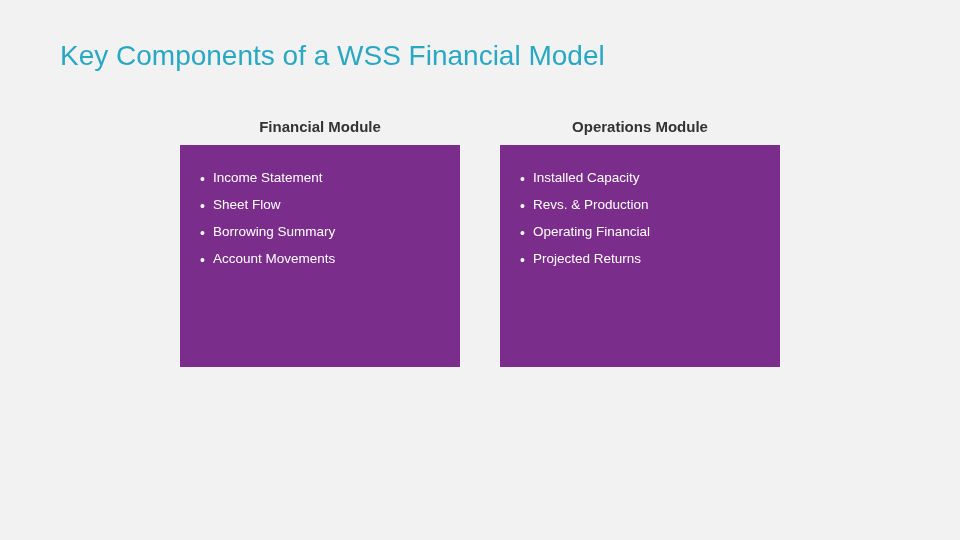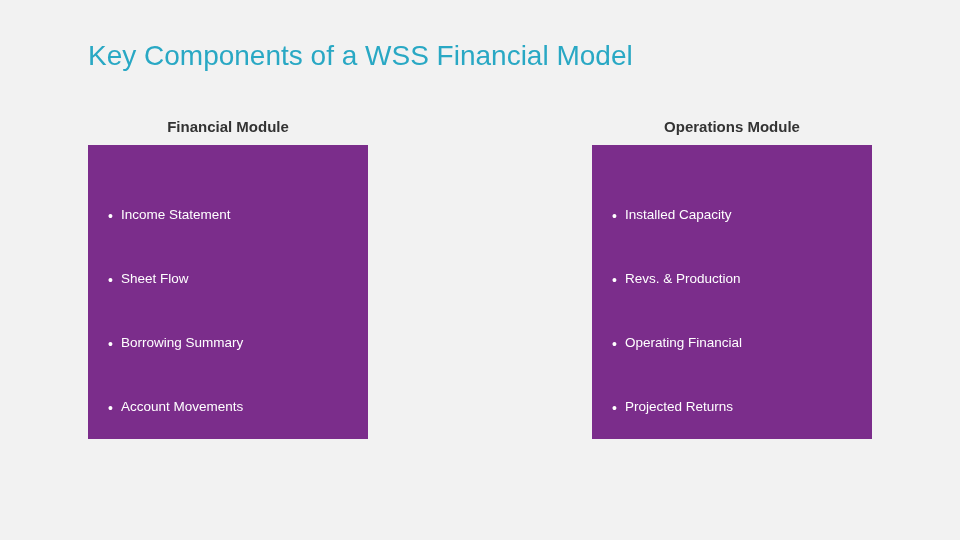--- a/index.html
+++ b/index.html
@@ -13,34 +13,34 @@
       height: 540px;
       background-color: #f0f0f0;
       font-family: 'Segoe UI', Arial, sans-serif;
       overflow: hidden;
     }
 
     .page {
       width: 960px;
       height: 540px;
       background-color: #f2f2f2;
-      padding: 40px 88px;
+      padding: 40px 60px;
     }
 
     .main-title {
       color: #29a8c4;
       font-size: 28px;
       font-weight: 300;
       margin-bottom: 36px;
     }
 
     .modules-container {
       display: flex;
       gap: 40px;
-      justify-content: space-between;
+      justify-content: center;
       align-items: flex-start;
     }
 
     .module-box {
       width: 280px;
     }
 
     .module-header {
       background-color: transparent;
       border-bottom: 2px solid #7b2d8b;
@@ -65,21 +65,20 @@
     }
 
     .module-content ul li {
       color: white;
       font-size: 13.5px;
       padding: 5px 0;
       display: flex;
       align-items: flex-start;
       gap: 8px;
       font-weight: 300;
-      margin-top: 37px;
     }
 
     .module-content ul li::before {
       content: '•';
       color: white;
       font-size: 14px;
       flex-shrink: 0;
       margin-top: 1px;
     }
   </style>

